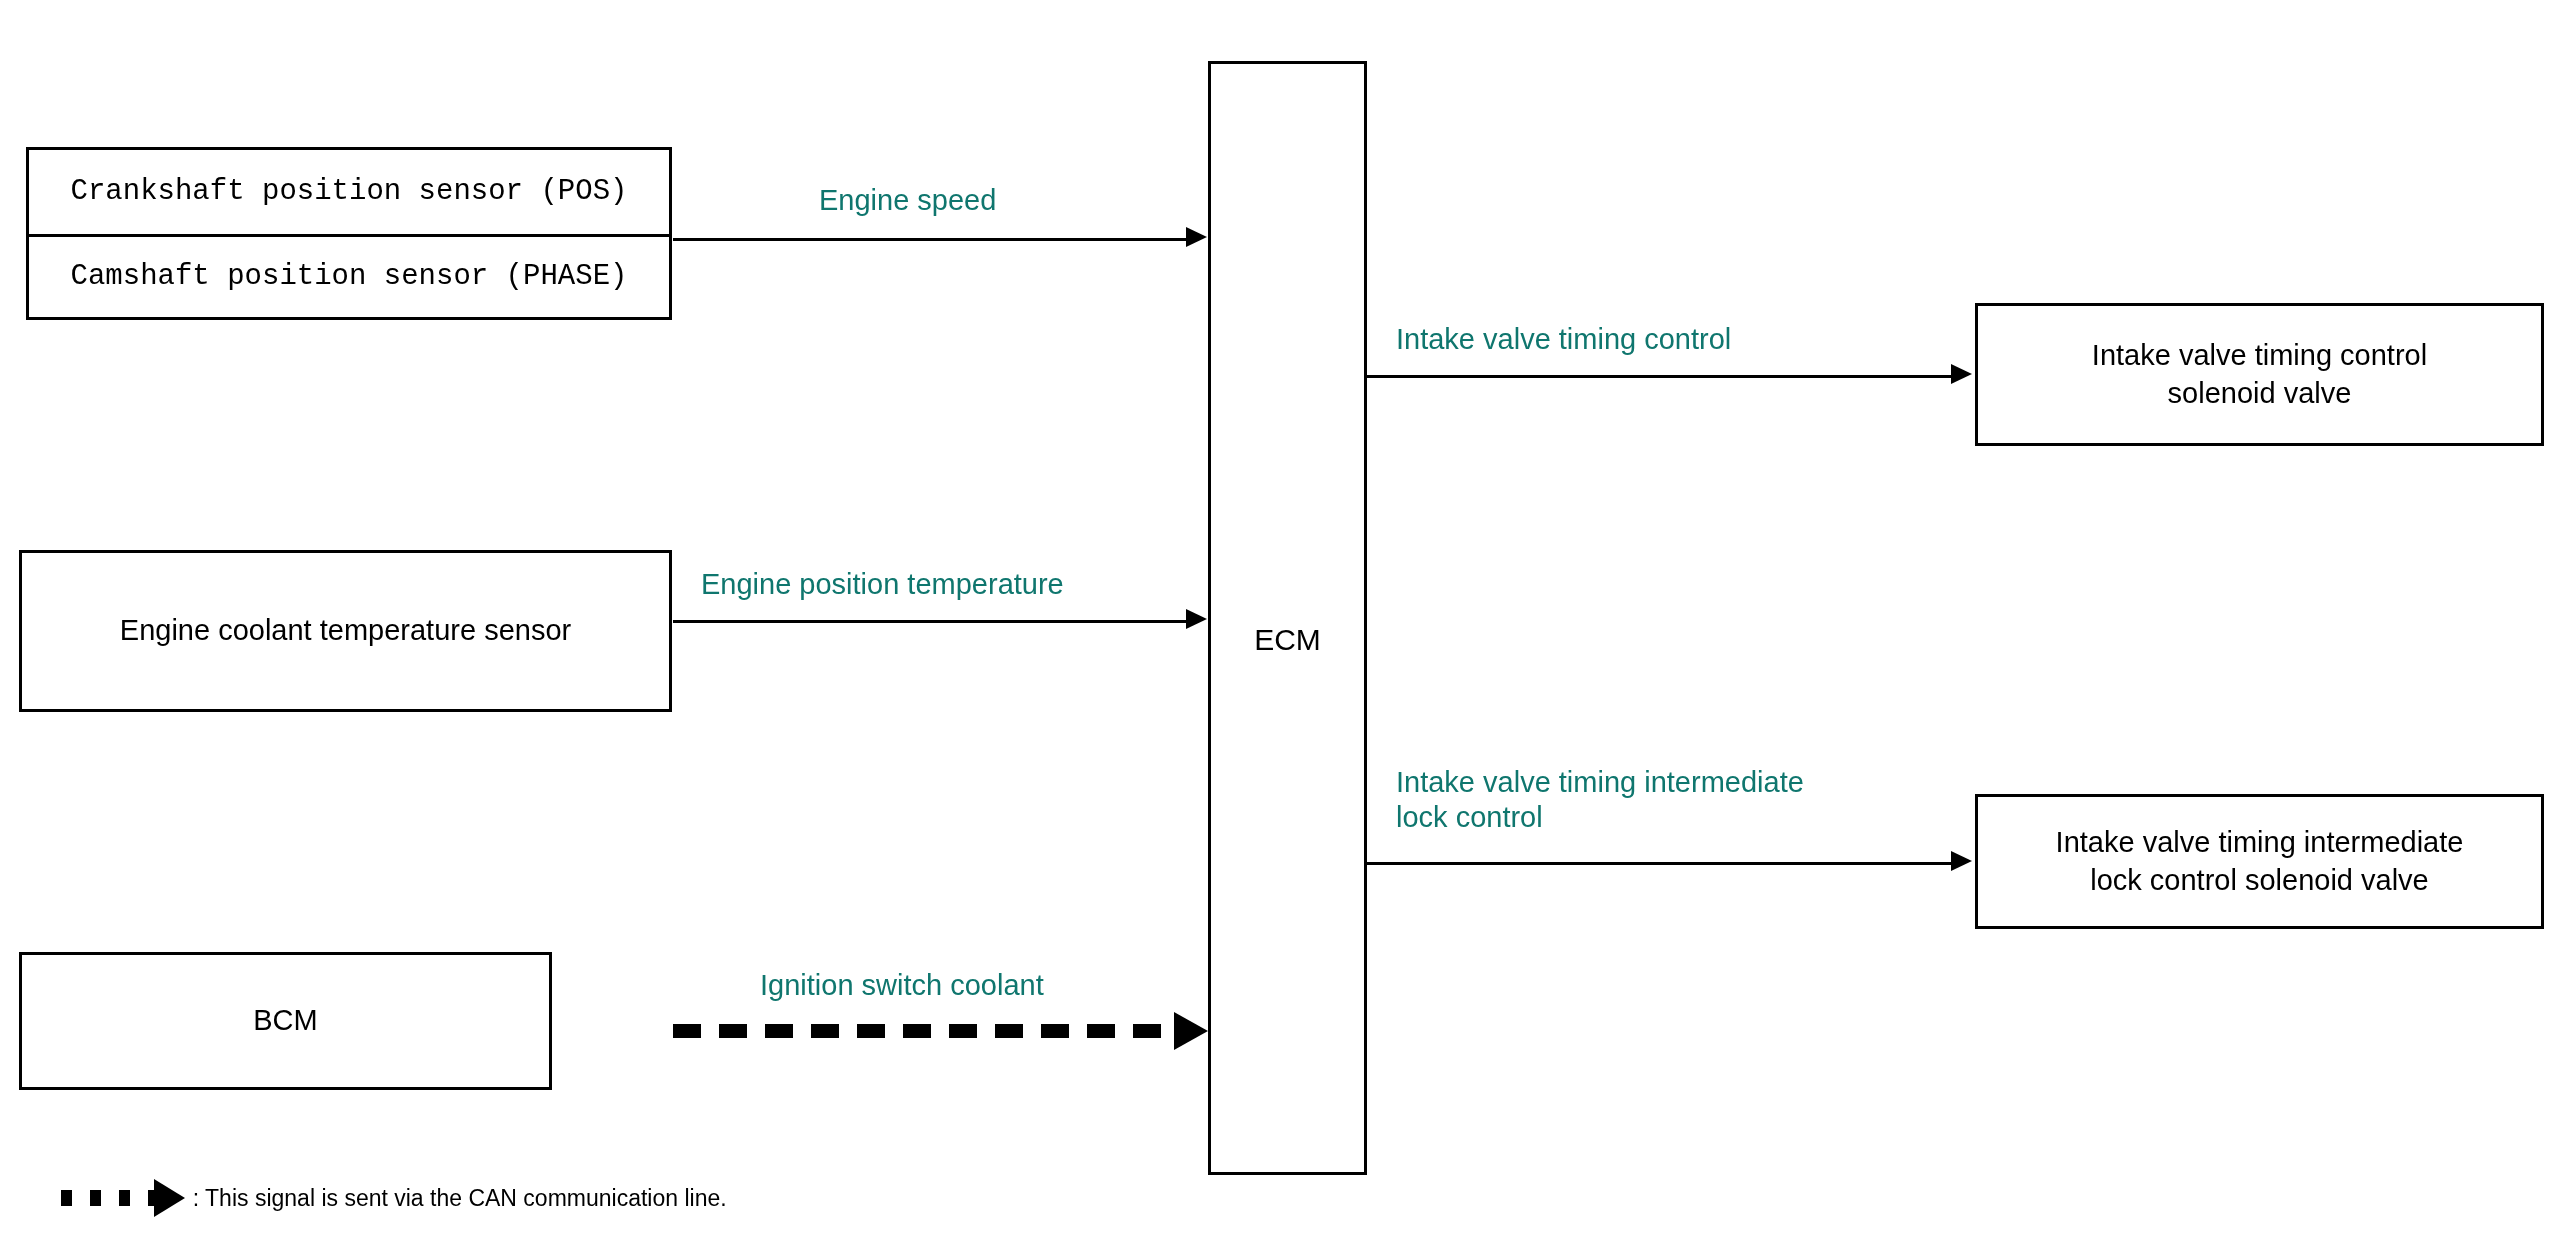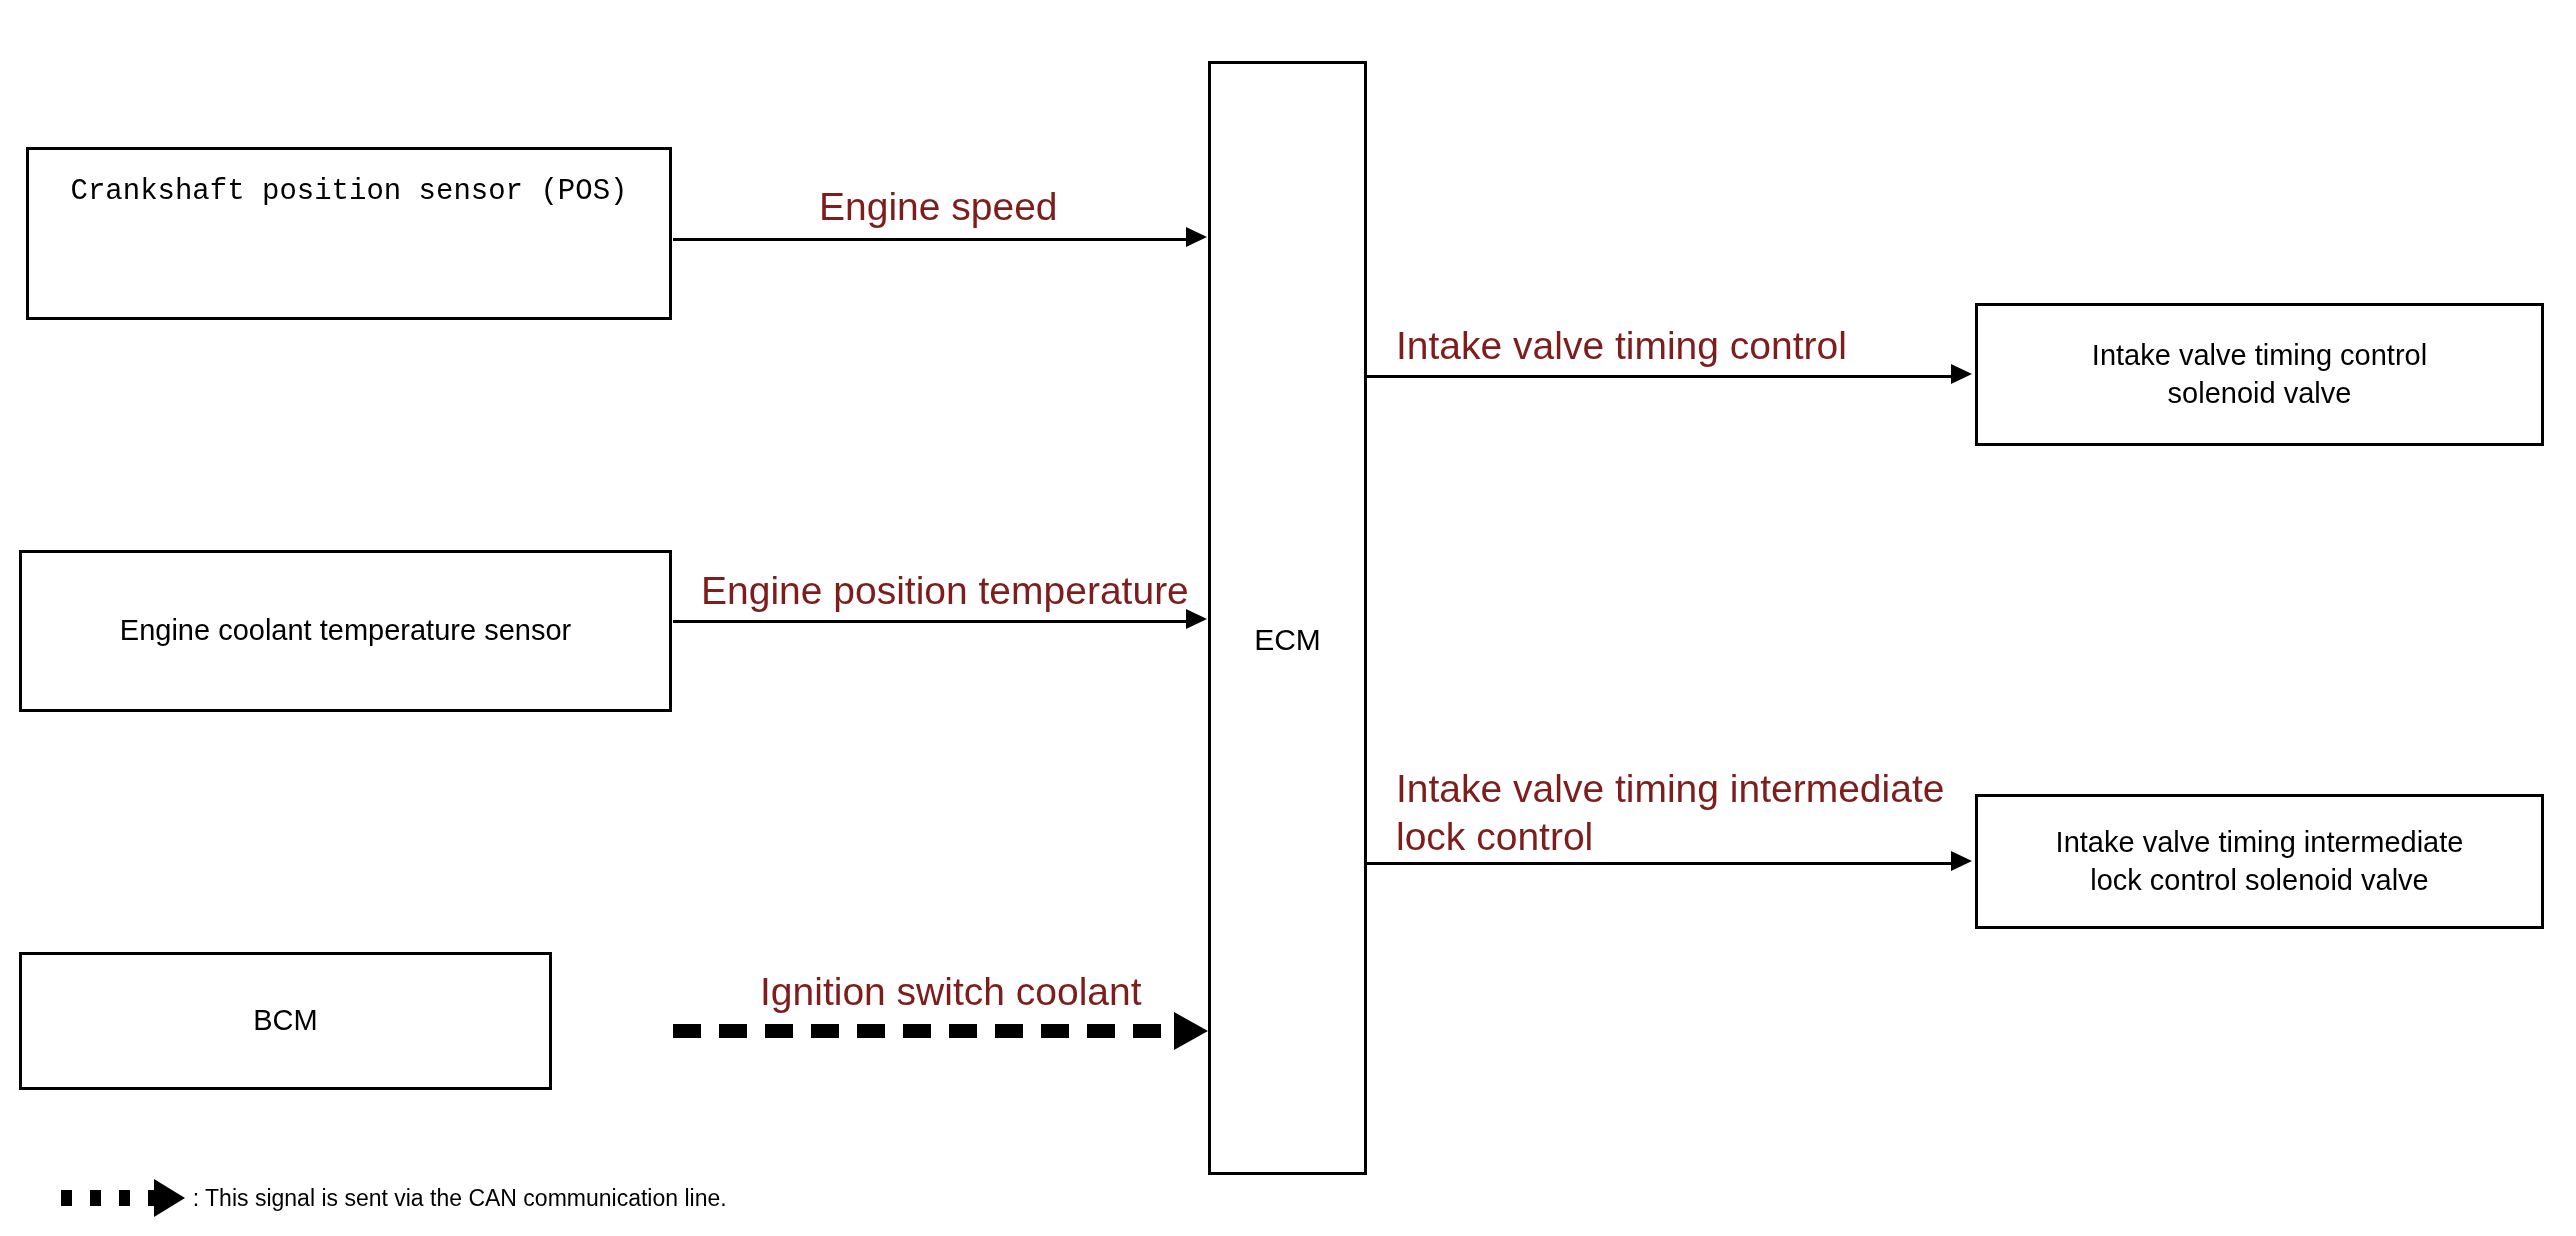--- a/index.html
+++ b/index.html
@@ -102,24 +102,24 @@
     width: 0;
     height: 0;
     border-top: 19px solid transparent;
     border-bottom: 19px solid transparent;
     border-left: 34px solid #000000;
   }
 
   
   .edge-label {
     position: absolute;
-    font-size: 39px;
+    font-size: 29px;
     line-height: 1.22;
     white-space: pre-line;
-    color: #7f1d1d;
+    color: #0f766e;
   }
 
   
   #legend {
     position: absolute;
     left: 61px;
     top: 1179px;
     display: flex;
     align-items: center;
   }
@@ -150,20 +150,23 @@
 </style>
 </head>
 <body>
 
 <div id="diagram-root">
 
   <div id="sensor-stack">
     <div class="stack-cell">
       <span>Crankshaft position sensor (POS)</span>
     </div>
+    <div class="stack-cell divider">
+      <span>Camshaft position sensor (PHASE)</span>
+    </div>
   </div>
 
   <div class="node-box" style="left:19px; top:550px; width:653px; height:162px;">
     <span>Engine coolant temperature sensor</span>
   </div>
 
   <div class="node-box" style="left:19px; top:952px; width:533px; height:138px;">
     <span>BCM</span>
   </div>
 

